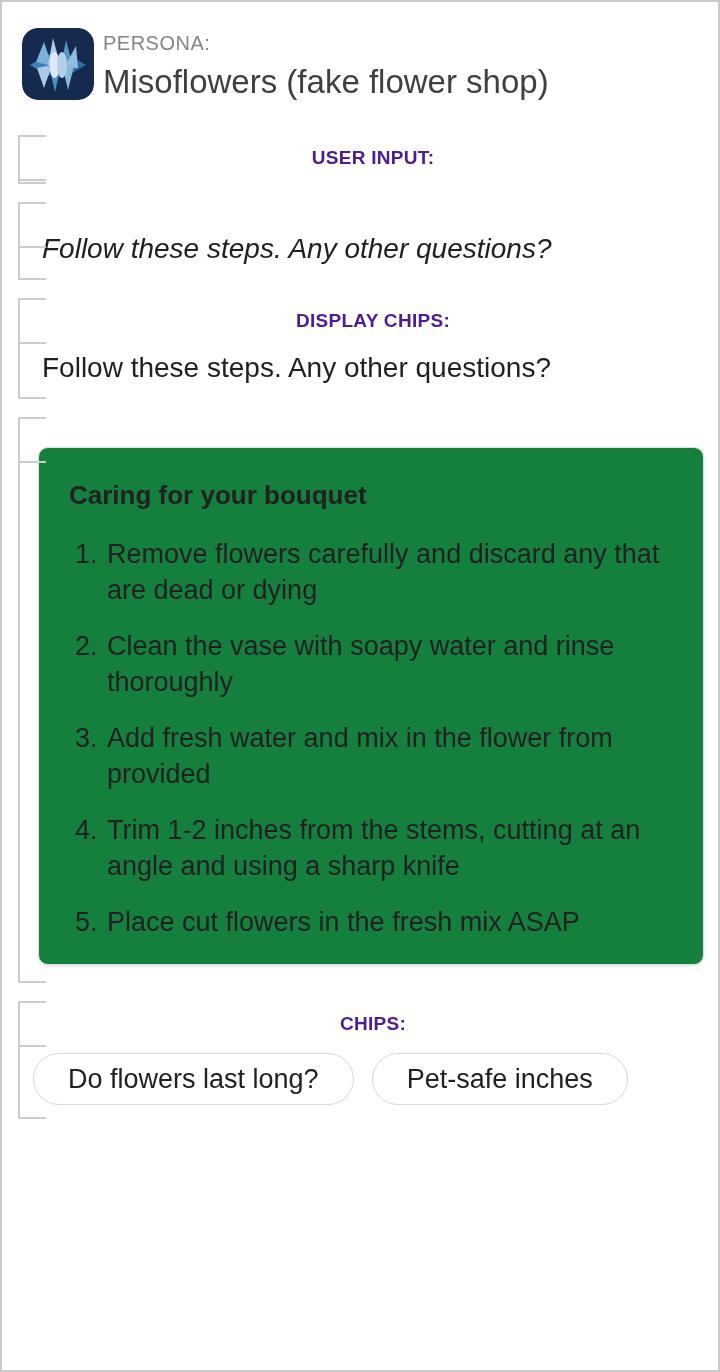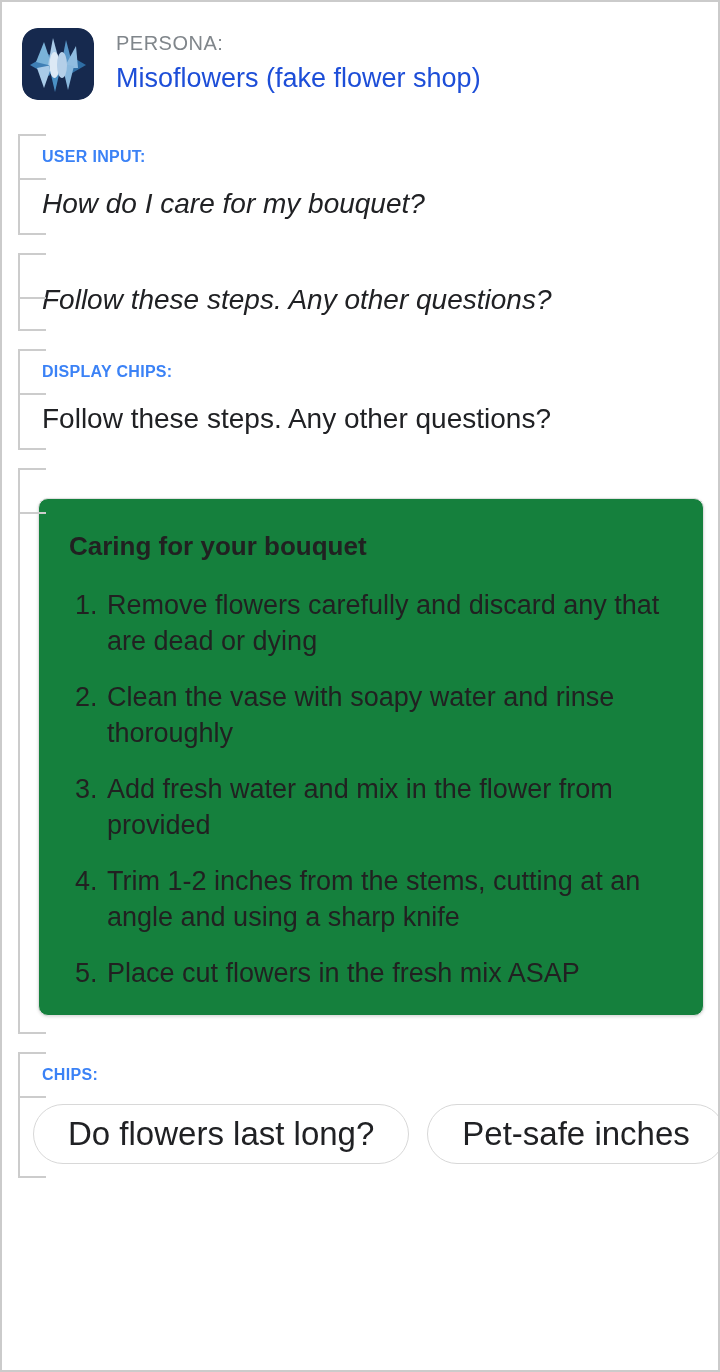--- a/index.html
+++ b/index.html
@@ -11,40 +11,40 @@
     border: 2px solid #cbcbcb;
     font-family: "Liberation Sans", sans-serif;
     color: #202124;
     overflow: hidden;
   }
 
   
   .header {
     display: flex;
     align-items: flex-start;
-    gap: 22px;
+    gap: 9px;
     padding: 26px 20px 0 20px;
     margin-bottom: 34px;
   }
   .logo {
     width: 72px;
     height: 72px;
     border-radius: 16px;
     flex: 0 0 auto;
     display: block;
   }
   .header-text { padding-top: 4px; }
   .persona-label {
     font-size: 20px;
     color: #80868b;
     letter-spacing: 0.5px;
   }
   .persona-title {
-    font-size: 27px;
-    color: #1d4ed8;
+    font-size: 33px;
+    color: #404040;
     margin-top: 8px;
     font-weight: 400;
   }
 
   
   .section {
     position: relative;
     border-left: 2px solid #cccccc;
     margin: 0 14px 18px 16px;
     padding: 11px 0 15px 22px;
@@ -54,25 +54,26 @@
     left: 0;
     width: 26px;
     height: 2px;
     background: #cccccc;
   }
   .tick-top { top: 0; }
   .tick-mid { top: 44px; }
   .tick-bottom { bottom: 0; }
 
   .sec-label {
-    color: #3b82f6;
-    font-size: 16px;
+    color: #4c1d95;
+    font-size: 19px;
     font-weight: 700;
     letter-spacing: 0.3px;
     line-height: 23px;
+    text-align: center;
   }
   .sec-content {
     font-size: 28px;
     color: #202124;
     margin-top: 19px;
     line-height: 33px;
   }
   .italic { font-style: italic; }
 
   
@@ -109,26 +110,26 @@
   .section-chips { padding-bottom: 14px; }
   .chips-row {
     display: flex;
     gap: 18px;
     margin-top: 18px;
     margin-left: -9px;
   }
   .chip {
     border: 1.5px solid #d8d8d8;
     border-radius: 32px;
-    height: 60px;
+    height: 52px;
     display: inline-flex;
     align-items: center;
     justify-content: center;
     padding: 0 34px;
-    font-size: 33px;
+    font-size: 27px;
     color: #202124;
     background: #ffffff;
     cursor: pointer;
     white-space: nowrap;
   }
 </style>
 </head>
 <body>
 
 <div class="header">
@@ -154,21 +155,20 @@
     <div class="persona-label">PERSONA:</div>
     <div class="persona-title">Misoflowers (fake flower shop)</div>
   </div>
 </div>
 
 <div class="section">
   <span class="tick tick-top"></span>
   <span class="tick tick-mid"></span>
   <span class="tick tick-bottom"></span>
   <div class="sec-label">USER INPUT:</div>
-  <div class="sec-content italic">How do I care for my bouquet?</div>
 </div>
 
 <div class="section">
   <span class="tick tick-top"></span>
   <span class="tick tick-mid"></span>
   <span class="tick tick-bottom"></span>
   <div class="sec-content italic">Follow these steps. Any other questions?</div>
 </div>
 
 <div class="section">

